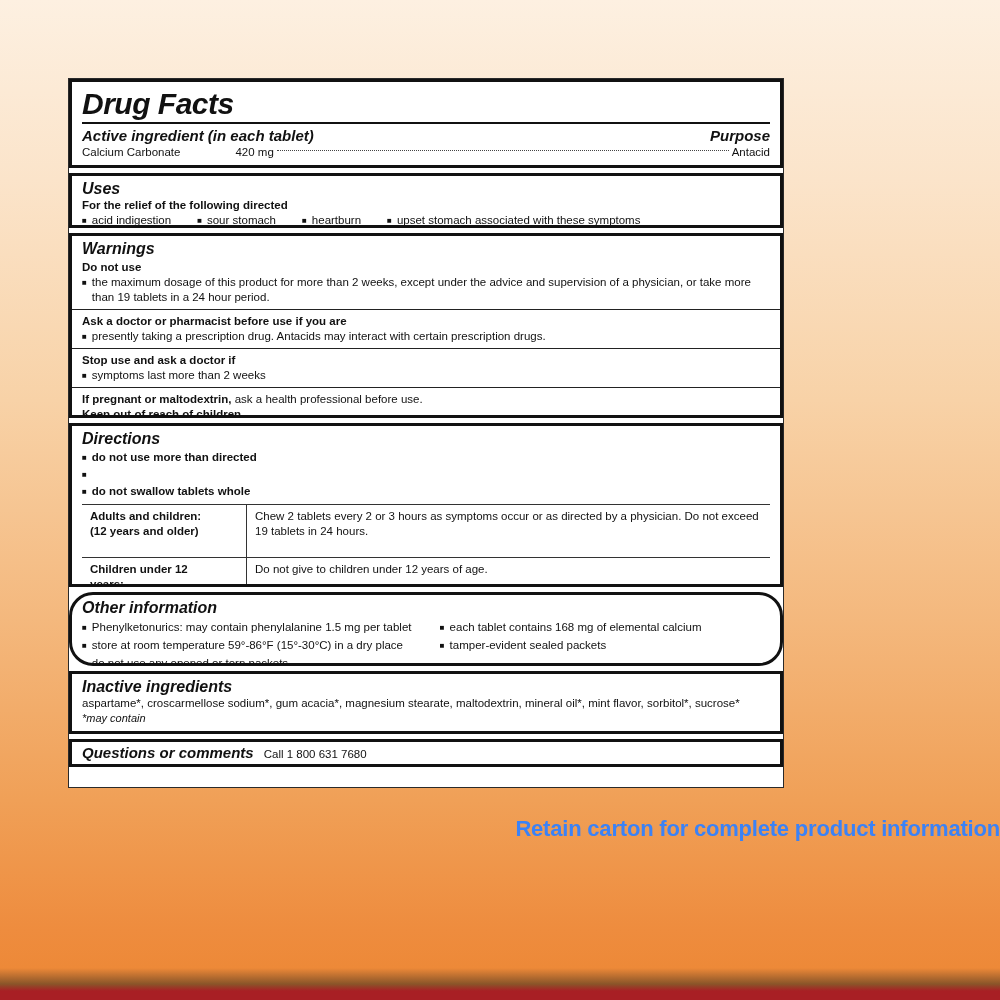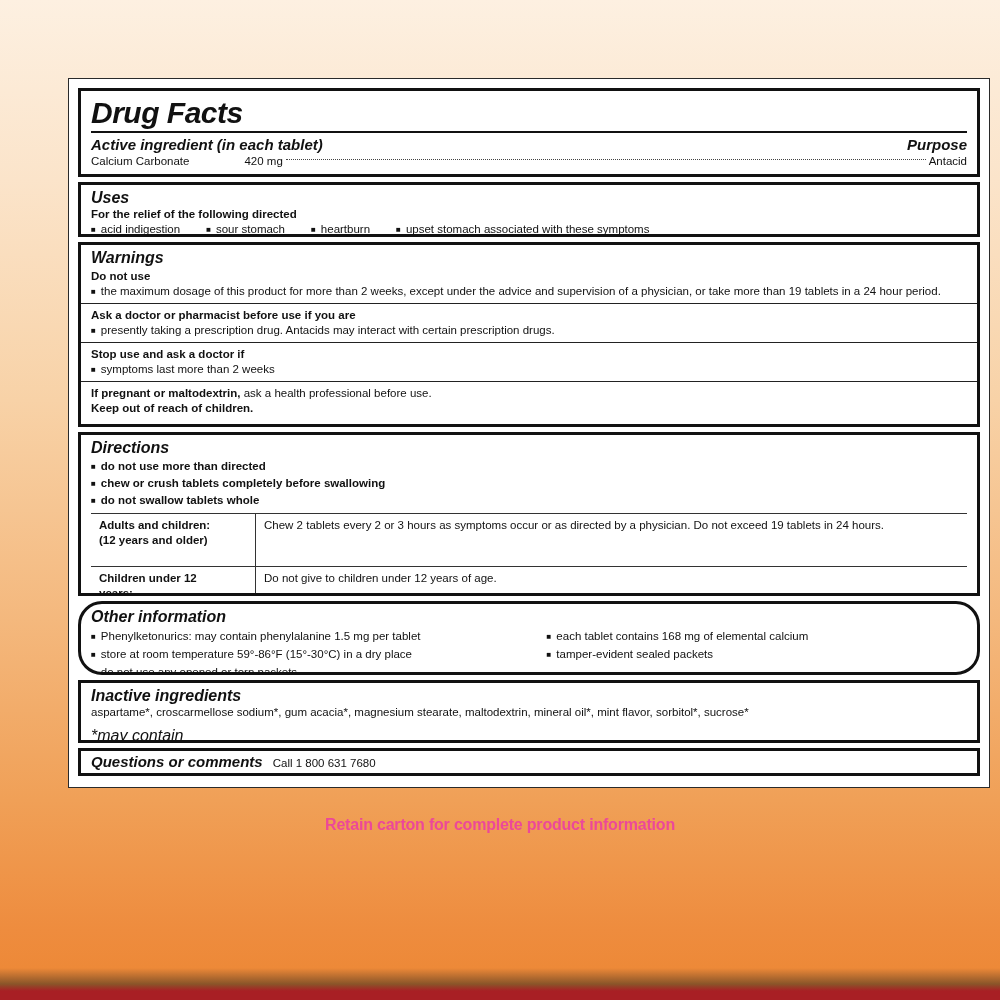--- a/index.html
+++ b/index.html
@@ -5,23 +5,23 @@
   html,body{margin:0;padding:0;}
   body{
     width:1000px;height:1000px;position:relative;overflow:hidden;
     font-family:"Liberation Sans",sans-serif;
     background:linear-gradient(to bottom,
       #fdf0e1 0%, #fbe4ca 18%, #f8d2a7 40%, #f4b87d 62%,
       #f0a057 80%, #ee8c3e 93%, #ed8938 96.8%,
       #8a5529 98.4%, #a81f24 99.1%, #a81f24 100%);
   }
   .panel{
-    position:absolute;left:68px;top:78px;width:922px;height:710px;
+    position:absolute;left:68px;top:78px;width:716px;height:710px;
     background:#ffffff;border:1px solid #2a2a2a;box-sizing:border-box;
-    padding:9px;display:flex;flex-direction:column;gap:5px;
+    display:flex;flex-direction:column;gap:5px;
   }
   .box{
     border:3px solid #111;box-sizing:border-box;background:#fff;
     padding:3px 10px;overflow:hidden;color:#111;
   }
   .title{font-size:30px;font-weight:bold;font-style:italic;letter-spacing:-0.5px;line-height:1.1;padding-top:2px;}
   .title-rule{border-bottom:2px solid #111;margin:2px 0 3px;}
   .sec-head{font-size:16px;font-weight:bold;font-style:italic;line-height:1.2;}
   .txt{font-size:11.5px;line-height:1.3;}
   .b{font-weight:bold;}
@@ -35,26 +35,26 @@
   .divider{border-top:1.2px solid #222;margin:4px -10px;}
   .wsec{margin-top:2px;}
   table.dir{width:100%;border-collapse:collapse;margin-top:5px;
     border-top:1.5px solid #333;border-bottom:1.5px solid #333;}
   table.dir td{border:1px solid #333;border-left:none;border-right:none;
     vertical-align:top;padding:4px 8px;font-size:11.5px;line-height:1.3;}
   table.dir td.lbl{width:148px;font-weight:bold;border-right:1.5px solid #333;}
   table.dir tr:first-child td{height:44px;}
   table.dir tr:last-child td{height:36px;}
   .oi-grid{display:grid;grid-template-columns:52% 48%;row-gap:3px;margin-top:3px;}
-  .footnote{font-size:16px;font-style:italic;margin-top:7px;}
+  .footnote{font-size:11px;font-style:italic;margin-top:1px;}
   .q-row{display:flex;align-items:baseline;gap:10px;}
   .q-call{font-size:11.5px;}
   .footer-note{
-    position:absolute;left:0;top:816px;width:100%;text-align:center;
-    font-size:16px;font-weight:bold;color:#ec4899;letter-spacing:-0.2px;
+    position:absolute;left:0;top:816px;width:100%;text-align:right;
+    font-size:22px;font-weight:bold;color:#3b82f6;letter-spacing:-0.2px;
   }
 </style>
 </head>
 <body>
 
 <div class="panel">
 
   <div class="box" style="height:89px;">
     <div class="title">Drug Facts</div>
     <div class="title-rule"></div>
@@ -125,21 +125,20 @@
   </div>
 
   <div class="box" style="height:164px;">
     <div class="sec-head">Directions</div>
     <div class="bullet-row b" style="margin-top:2px;">
       <span class="sq">■</span>
       <span>do not use more than directed</span>
     </div>
     <div class="bullet-row b" style="margin-top:2px;">
       <span class="sq">■</span>
-      <span>chew or crush tablets completely before swallowing</span>
     </div>
     <div class="bullet-row b" style="margin-top:2px;">
       <span class="sq">■</span>
       <span>do not swallow tablets whole</span>
     </div>
     <table class="dir">
       <tbody>
           <tr>
         <td class="lbl">
           <div>Adults and children:</div>

